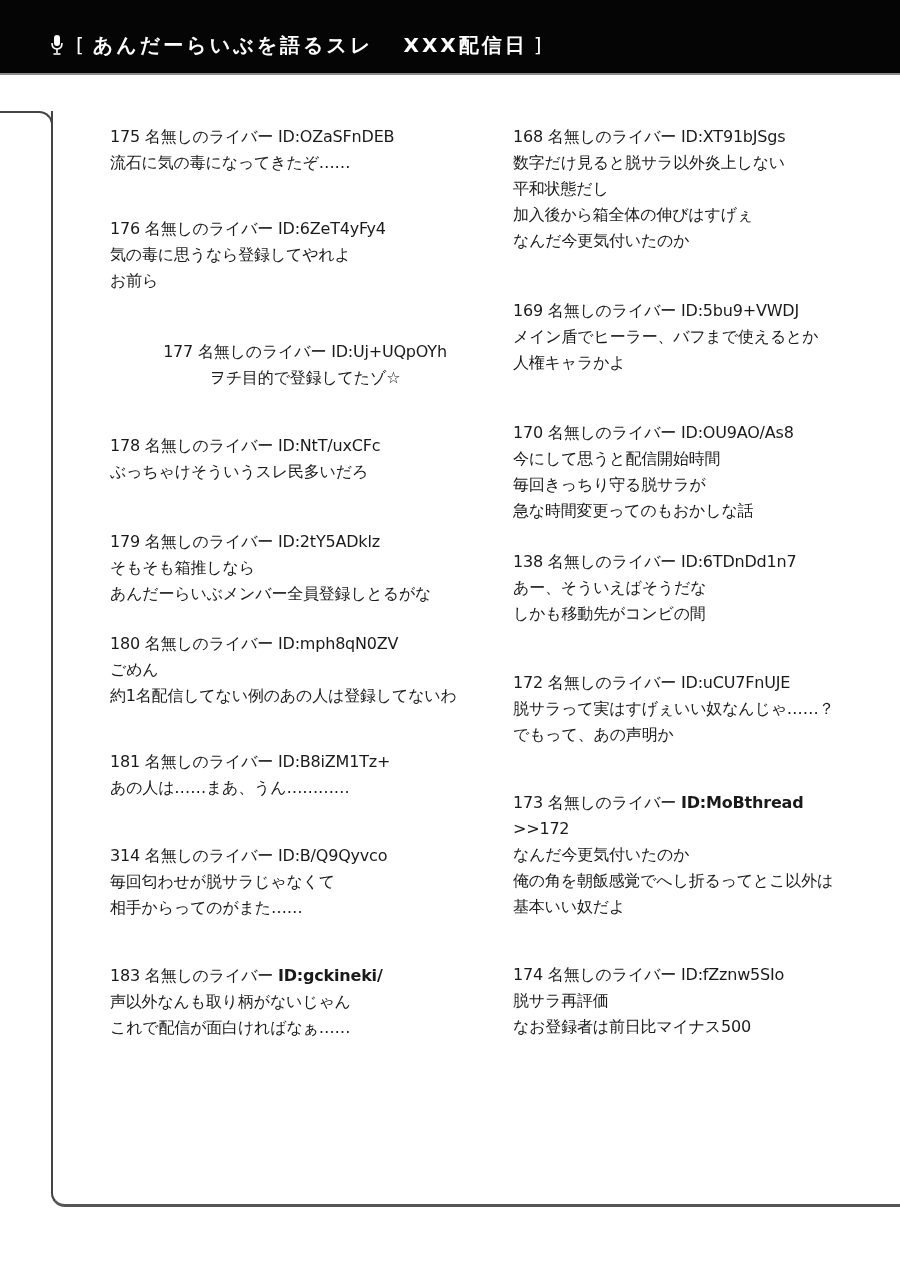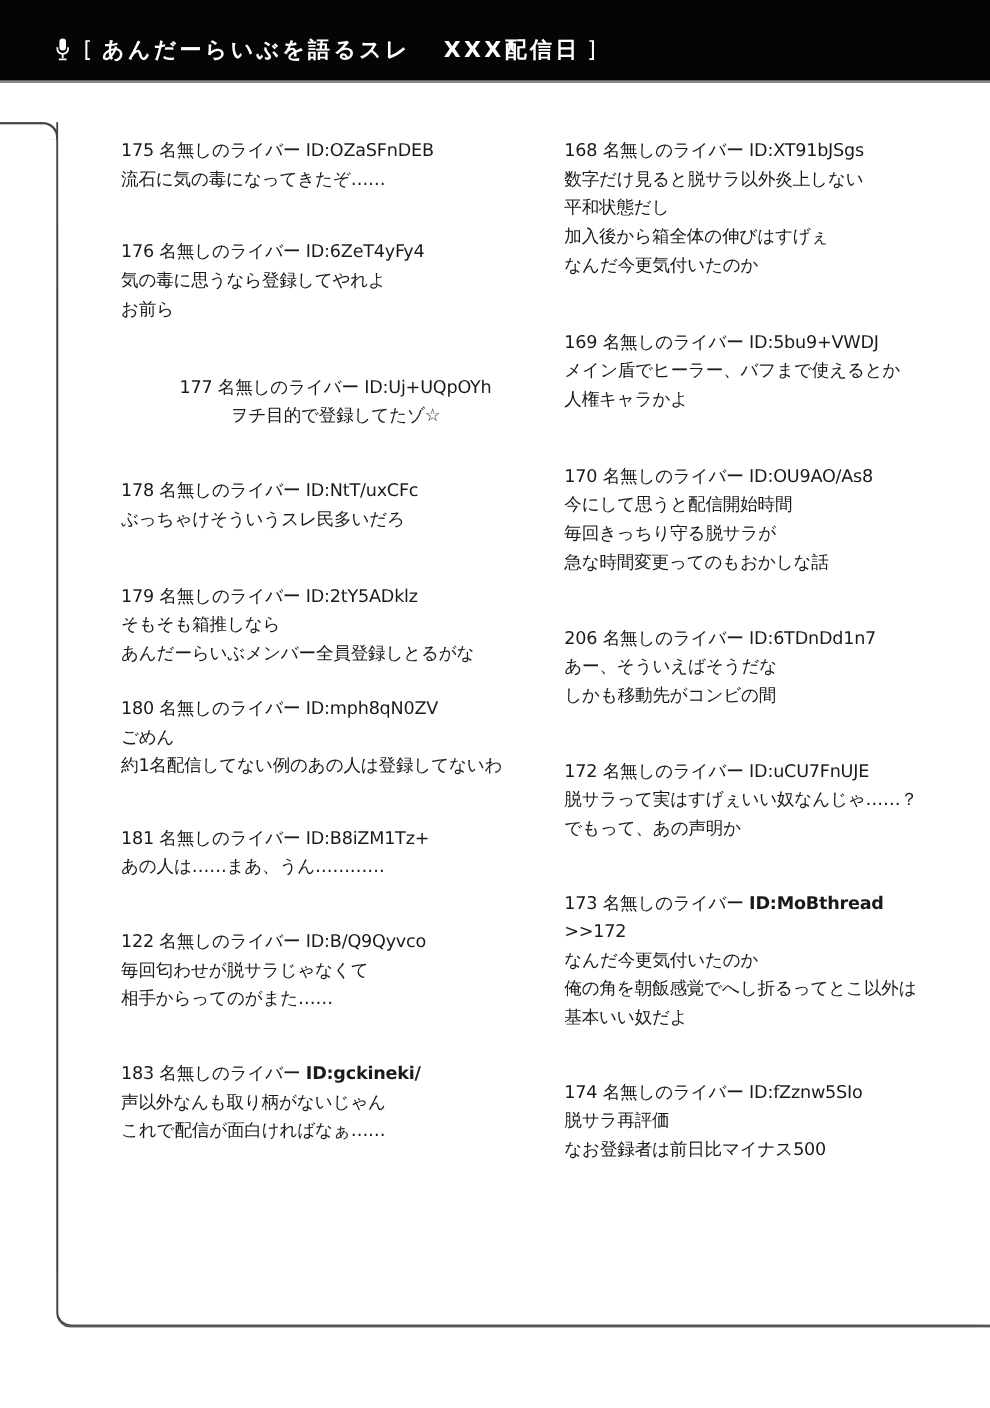--- a/index.html
+++ b/index.html
@@ -106,21 +106,21 @@
     <div class="post" style="margin-bottom: 40px;">
       <div class="post-head"><span>180</span> <span>名無しのライバー</span> <span class="post-id">ID:mph8qN0ZV</span></div>
       <div class="post-line">ごめん</div>
       <div class="post-line">約1名配信してない例のあの人は登録してないわ</div>
     </div>
     <div class="post" style="margin-bottom: 42px;">
       <div class="post-head"><span>181</span> <span>名無しのライバー</span> <span class="post-id">ID:B8iZM1Tz+</span></div>
       <div class="post-line">あの人は……まあ、うん…………</div>
     </div>
     <div class="post" style="margin-bottom: 42px;">
-      <div class="post-head"><span>122</span> <span>名無しのライバー</span> <span class="post-id">ID:B/Q9Qyvco</span></div>
+      <div class="post-head"><span>314</span> <span>名無しのライバー</span> <span class="post-id">ID:B/Q9Qyvco</span></div>
       <div class="post-line">毎回匂わせが脱サラじゃなくて</div>
       <div class="post-line">相手からってのがまた……</div>
     </div>
     <div class="post" style="margin-bottom: 14px;">
       <div class="post-head"><span>183</span> <span>名無しのライバー</span> <span class="post-id bold">ID:gckineki/</span></div>
       <div class="post-line">声以外なんも取り柄がないじゃん</div>
       <div class="post-line">これで配信が面白ければなぁ……</div>
     </div>
   </div>
 <div class="col col-right" id="col-right">
@@ -129,28 +129,28 @@
       <div class="post-line">数字だけ見ると脱サラ以外炎上しない</div>
       <div class="post-line">平和状態だし</div>
       <div class="post-line">加入後から箱全体の伸びはすげぇ</div>
       <div class="post-line">なんだ今更気付いたのか</div>
     </div>
     <div class="post" style="margin-bottom: 44px;">
       <div class="post-head"><span>169</span> <span>名無しのライバー</span> <span class="post-id">ID:5bu9+VWDJ</span></div>
       <div class="post-line">メイン盾でヒーラー、バフまで使えるとか</div>
       <div class="post-line">人権キャラかよ</div>
     </div>
-    <div class="post" style="margin-bottom: 43px;">
+    <div class="post" style="margin-bottom: 25px;">
       <div class="post-head"><span>170</span> <span>名無しのライバー</span> <span class="post-id">ID:OU9AO/As8</span></div>
       <div class="post-line">今にして思うと配信開始時間</div>
       <div class="post-line">毎回きっちり守る脱サラが</div>
       <div class="post-line">急な時間変更ってのもおかしな話</div>
     </div>
     <div class="post" style="margin-bottom: 43px;">
-      <div class="post-head"><span>206</span> <span>名無しのライバー</span> <span class="post-id">ID:6TDnDd1n7</span></div>
+      <div class="post-head"><span>138</span> <span>名無しのライバー</span> <span class="post-id">ID:6TDnDd1n7</span></div>
       <div class="post-line">あー、そういえばそうだな</div>
       <div class="post-line">しかも移動先がコンビの間</div>
     </div>
     <div class="post" style="margin-bottom: 42px;">
       <div class="post-head"><span>172</span> <span>名無しのライバー</span> <span class="post-id">ID:uCU7FnUJE</span></div>
       <div class="post-line">脱サラって実はすげぇいい奴なんじゃ……？</div>
       <div class="post-line">でもって、あの声明か</div>
     </div>
     <div class="post" style="margin-bottom: 42px;">
       <div class="post-head"><span>173</span> <span>名無しのライバー</span> <span class="post-id bold">ID:MoBthread</span></div>

